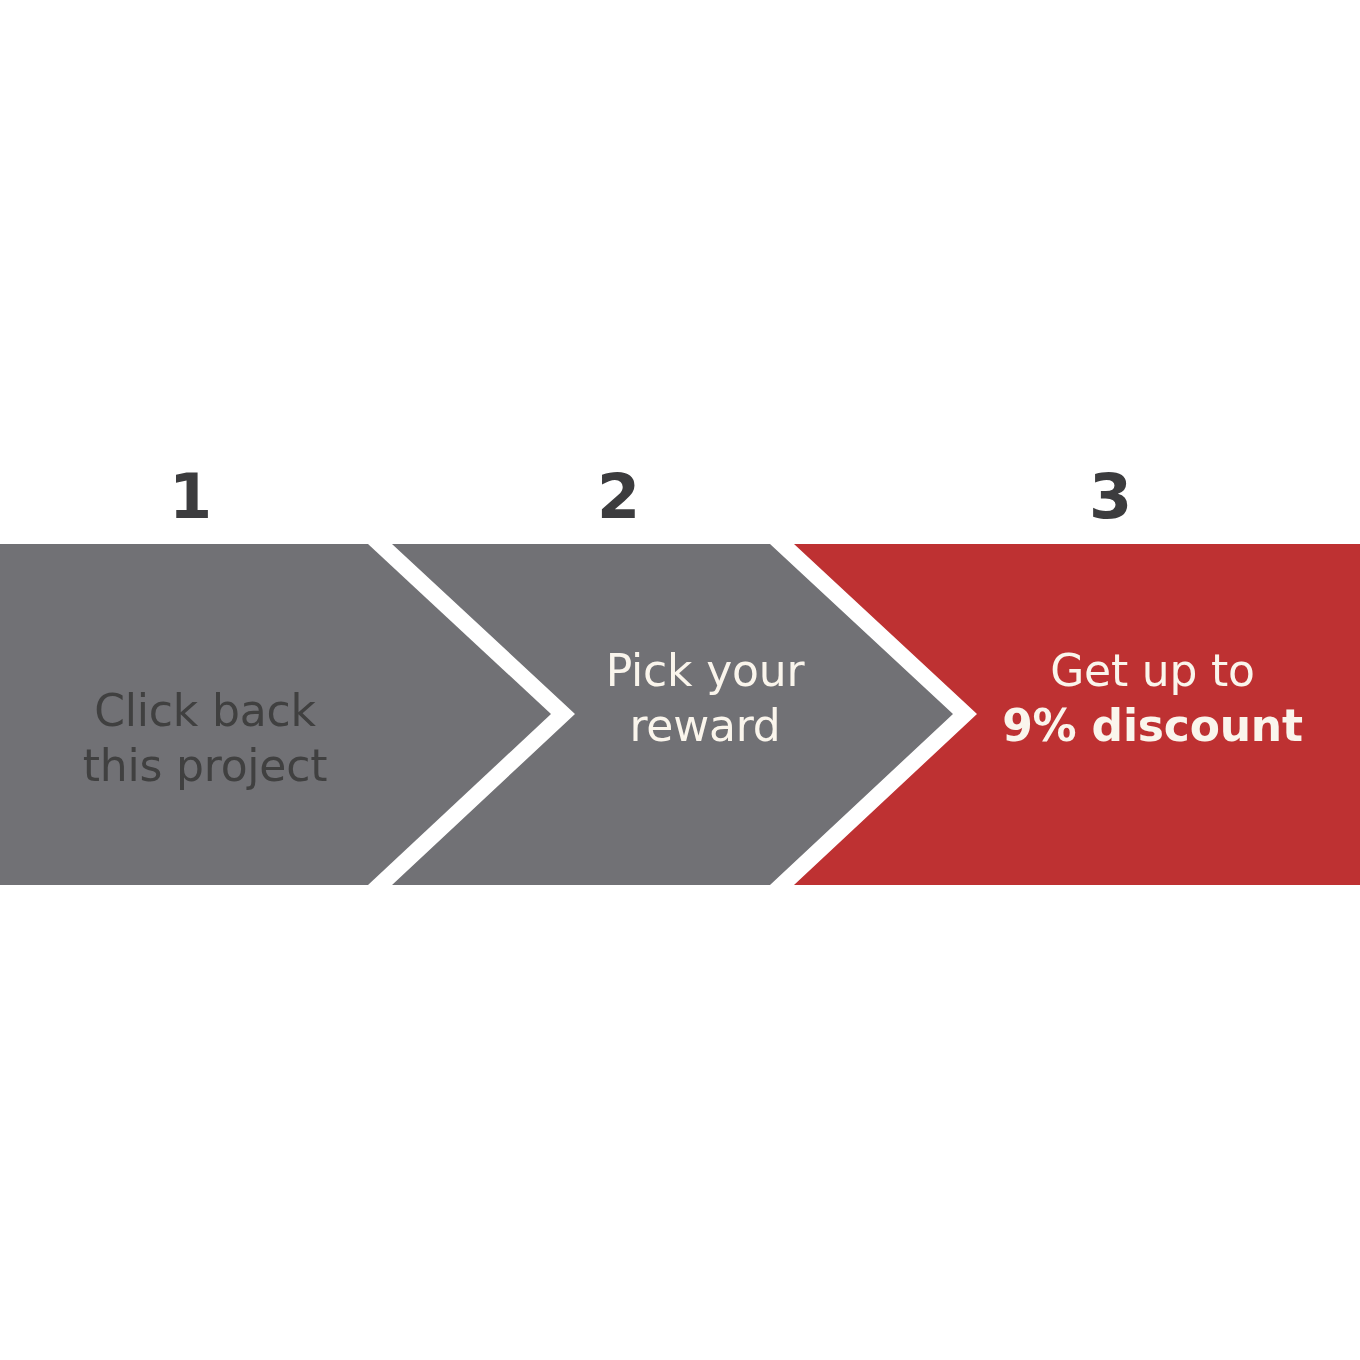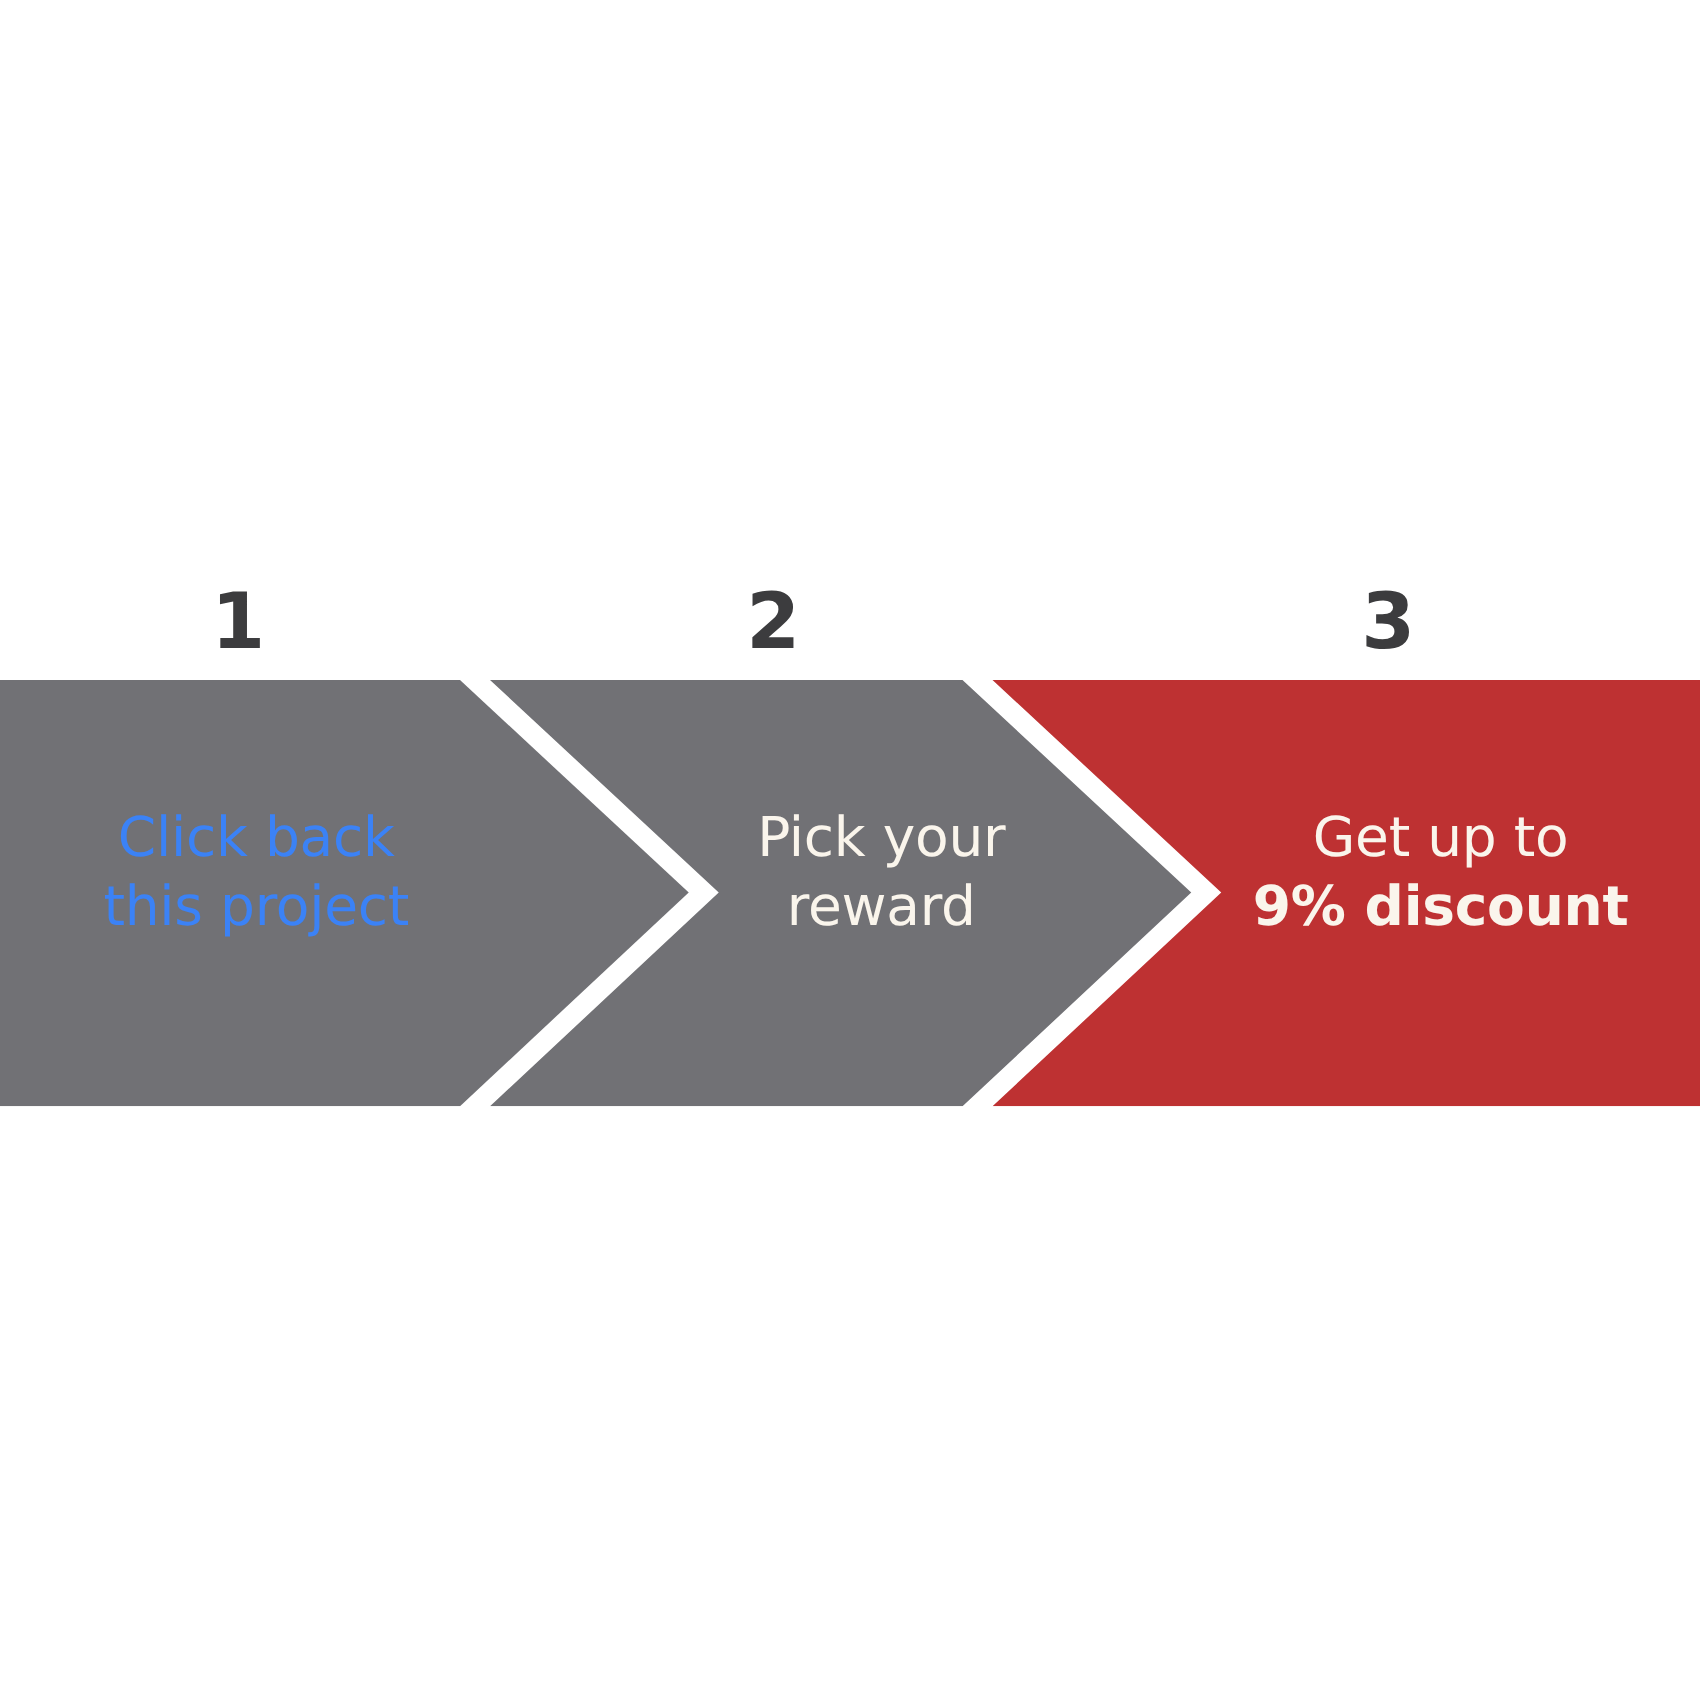--- a/index.html
+++ b/index.html
@@ -109,21 +109,21 @@
     <svg viewBox="0 0 1360 341" width="1360" height="341" xmlns="http://www.w3.org/2000/svg">
 
       <polygon id="shape1" points="0,0 368,0 551,170 368,341 0,341" fill="#717175"></polygon>
 
       <polygon id="shape2" points="392,0 770,0 953,170 770,341 392,341 575,170" fill="#717175"></polygon>
 
       <polygon id="shape3" points="794,0 1360,0 1360,341 794,341 977,170" fill="#BE3132"></polygon>
     </svg>
   </div>
 
-  <div class="chev-label l1" style="color: #3b82f6;">
+  <div class="chev-label l1" style="color: #404040; margin-top: 40px;">
     <span class="line">Click back</span>
     <span class="line">this project</span>
   </div>
 
   <div class="chev-label l2" style="color: rgb(250, 245, 236);">
     <span class="line">Pick your</span>
     <span class="line">reward</span>
   </div>
 
   <div class="chev-label l3" style="color: rgb(250, 245, 236);">

